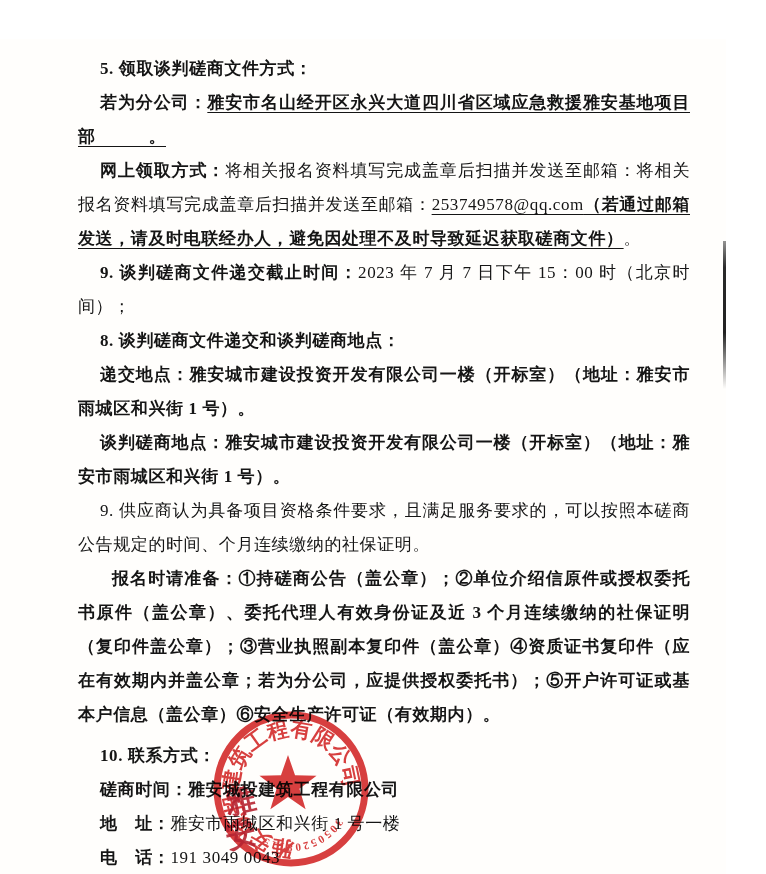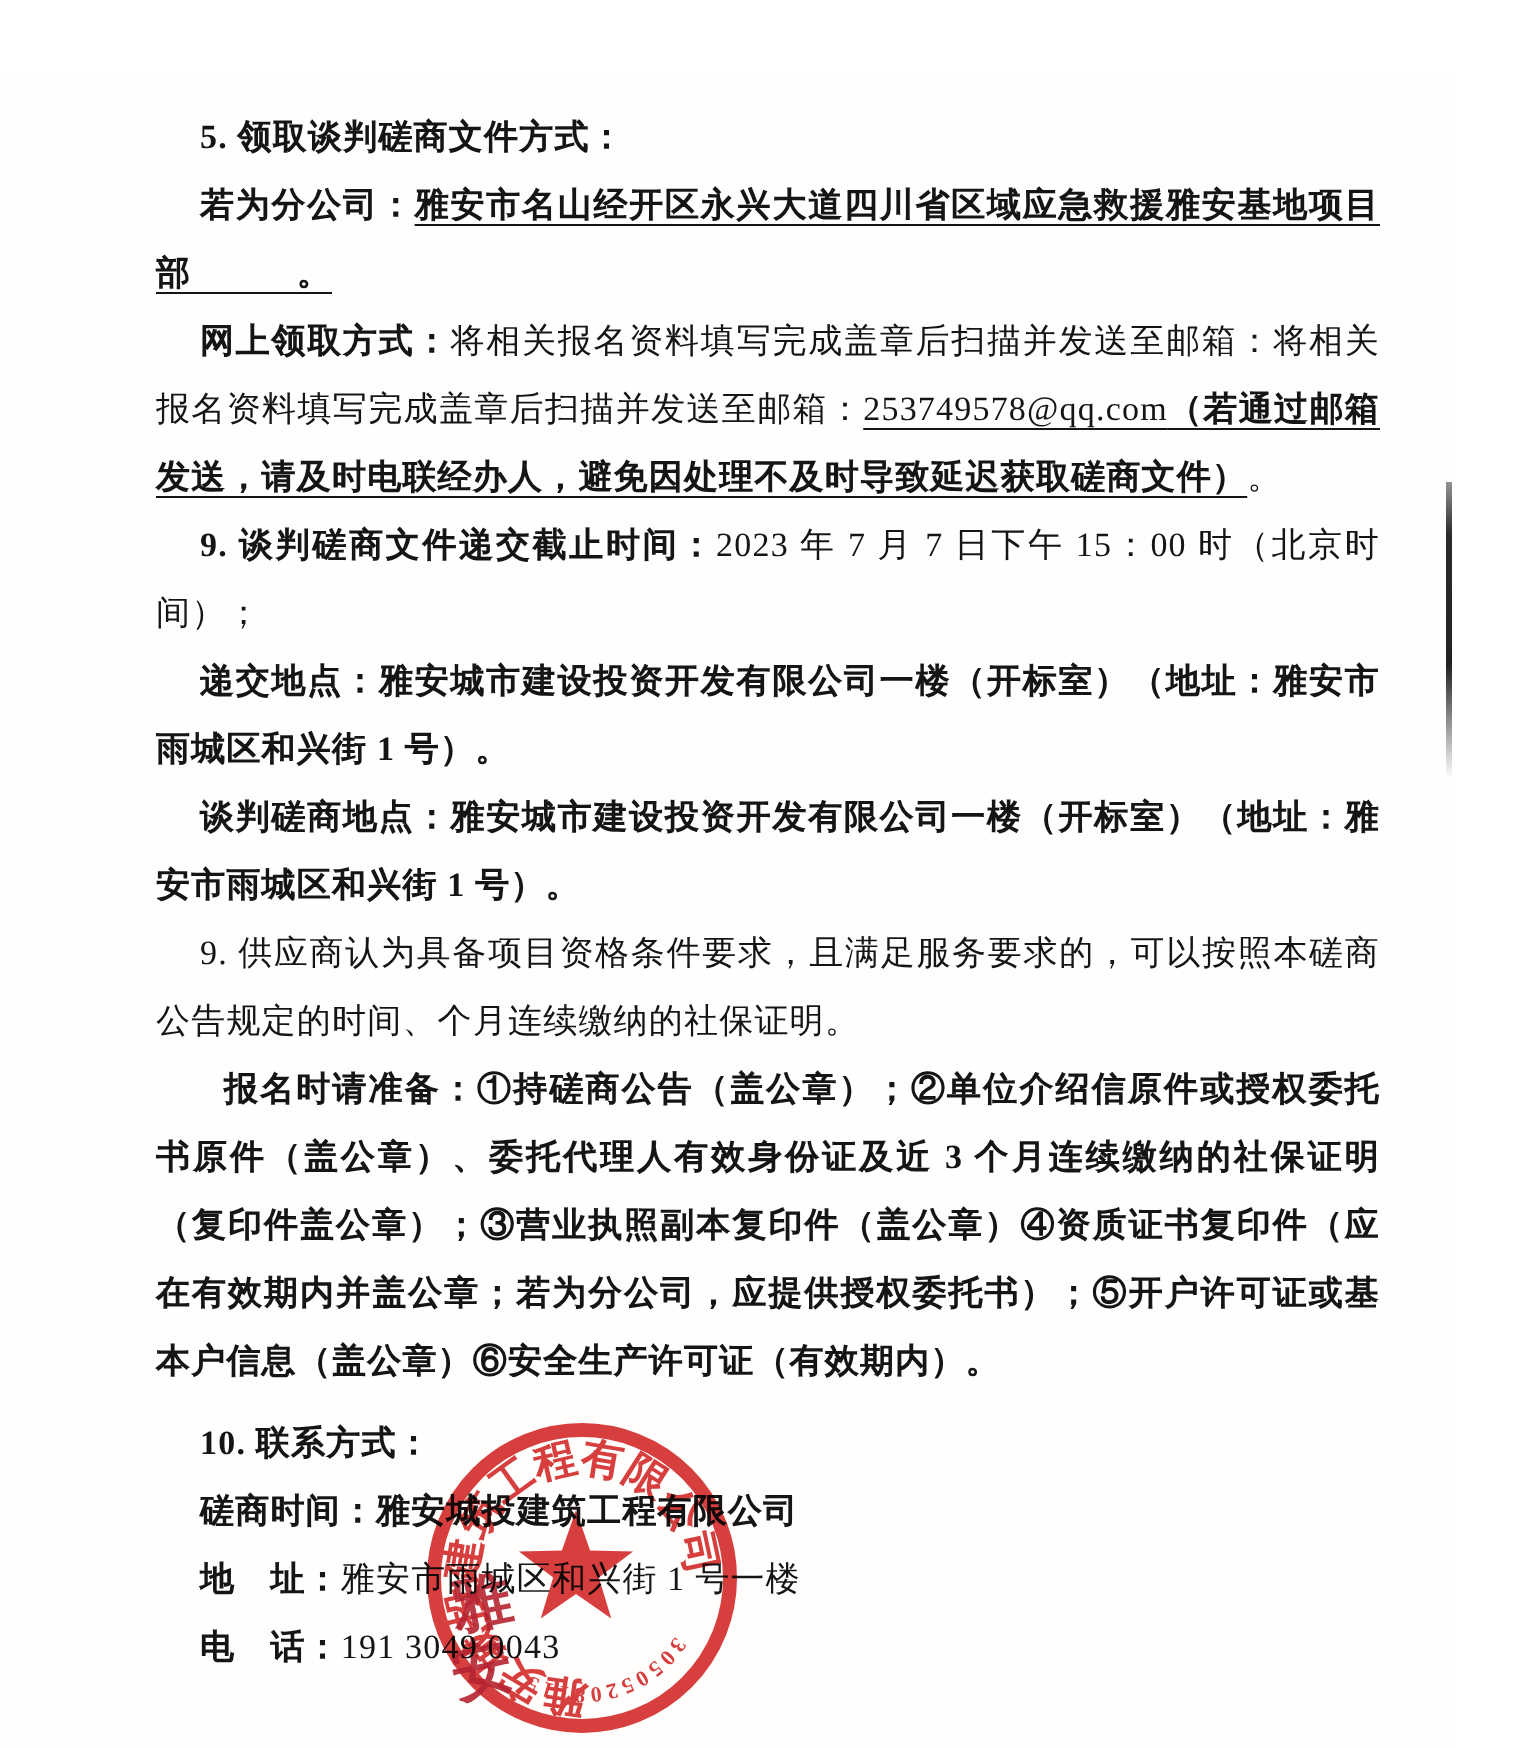--- a/index.html
+++ b/index.html
@@ -54,20 +54,21 @@
 </style>
 </head>
 <body>
 
 <div class="page">
   <div class="doc">
       <div class="para indent-para"><span class="b">5. 领取谈判磋商文件方式：</span></div>
       <div class="para indent-para"><span class="b">若为分公司：</span><span class="b u">雅安市名山经开区永兴大道四川省区域应急救援雅安基地项目部　　　。</span></div>
       <div class="para indent-para"><span class="b">网上领取方式：</span><span>将相关报名资料填写完成盖章后扫描并发送至邮箱：将相关报名资料填写完成盖章后扫描并发送至邮箱：</span><span class="u">253749578@qq.com</span><span class="b u">（若通过邮箱发送，请及时电联经办人，避免因处理不及时导致延迟获取磋商文件）</span><span>。</span></div>
       <div class="para indent-para"><span class="b">9. 谈判磋商文件递交截止时间：</span><span>2023 年 7 月 7 日下午 15：00 时（北京时间）；</span></div>
+      <div class="para indent-para"><span class="b">8. 谈判磋商文件递交和谈判磋商地点：</span></div>
       <div class="para indent-para"><span class="b">递交地点：</span><span class="b">雅安城市建设投资开发有限公司一楼（开标室）（地址：雅安市雨城区和兴街 1 号）。</span></div>
       <div class="para indent-para"><span class="b">谈判磋商地点：</span><span class="b">雅安城市建设投资开发有限公司一楼（开标室）（地址：雅安市雨城区和兴街 1 号）。</span></div>
       <div class="para indent-para"><span>9. </span><span>供应商认为具备项目资格条件要求，且满足服务要求的，可以按照本磋商公告规定的时间、个月连续缴纳的社保证明。</span></div>
       <div class="para indent-deep"><span class="b">报名时请准备：①持磋商公告（盖公章）；②单位介绍信原件或授权委托书原件（盖公章）、委托代理人有效身份证及近 3 个月连续缴纳的社保证明（复印件盖公章）；③营业执照副本复印件（盖公章）④资质证书复印件（应在有效期内并盖公章；若为分公司，应提供授权委托书）；⑤开户许可证或基本户信息（盖公章）⑥安全生产许可证（有效期内）。</span></div>
       <div class="para indent-para gap-top"><span class="b">10. 联系方式：</span></div>
       <div class="para indent-para"><span class="b">磋商时间：</span><span class="b">雅安城投建筑工程有限公司</span></div>
       <div class="para indent-para"><span class="b">地　址：</span><span>雅安市雨城区和兴街 1 号一楼</span></div>
       <div class="para indent-para"><span class="b">电　话：</span><span>191 3049 0043</span></div>
       <div class="para indent-para"></div>
     </div>

